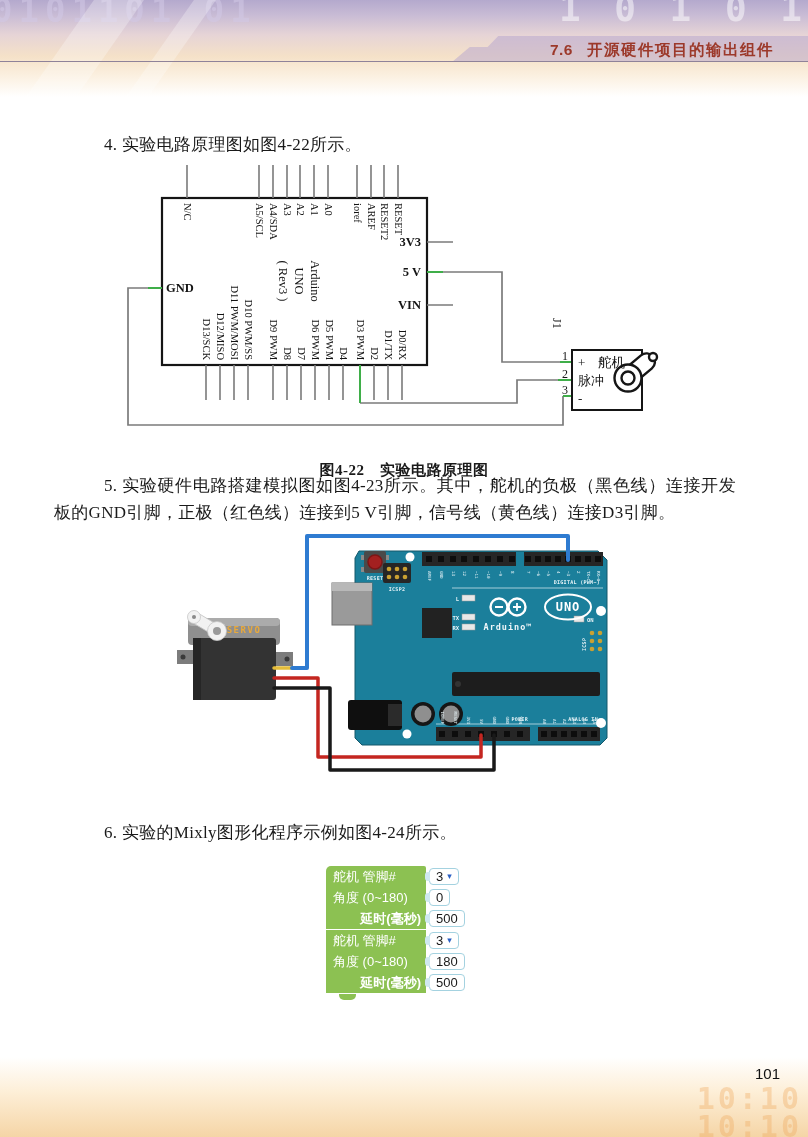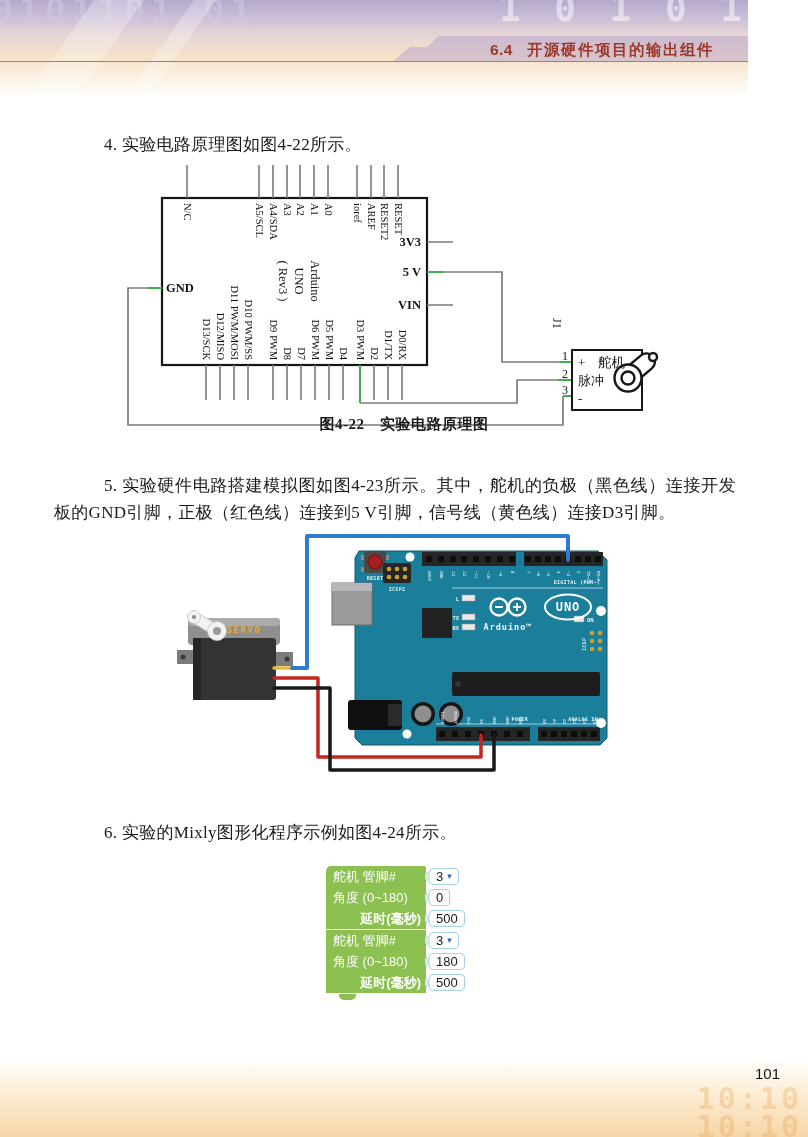--- a/index.html
+++ b/index.html
@@ -1,20 +1,20 @@
 <!DOCTYPE html>
 <html><head>
 <meta charset="utf-8">
 <style>
   html,body{margin:0;padding:0;background:#e9e9e9;}
   .page{position:relative;width:808px;height:1137px;margin:0 auto;background:#ffffff;overflow:hidden;
         font-family:"Liberation Serif","DejaVu Serif",serif;color:#1a1a1a;}
 
   
-  .page-header{position:absolute;left:0;top:0;width:748px;height:97px;overflow:hidden;
+  .page-header{position:absolute;left:0;top:0;width:808px;height:97px;overflow:hidden;
     background:linear-gradient(180deg,#b4a9cd 0%,#c9bcd5 16%,#e6d4d6 36%,#f5e1c8 58%,#fbf0e0 78%,#ffffff 100%);}
   .hdr-digits{position:absolute;font-family:"DejaVu Sans Mono",monospace;font-weight:bold;
     color:rgba(255,255,255,0.55);letter-spacing:6px;pointer-events:none;}
   .hdr-digits.left{left:-8px;top:-10px;font-size:34px;color:rgba(210,200,230,0.55);}
   .hdr-digits.right{right:0px;top:-12px;font-size:36px;color:rgba(255,255,255,0.5);}
   .hdr-streak{position:absolute;background:rgba(255,255,255,0.28);transform:skewX(-35deg);}
   .hdr-band{position:absolute;right:0;top:36px;width:356px;height:26px;background:rgba(178,161,206,0.48);
     clip-path:polygon(0 100%,5% 42%,10% 42%,13% 0,100% 0,100% 100%);}
   .hdr-line{position:absolute;left:0;top:61px;width:808px;height:1px;background:#8f8299;}
   .hdr-title{position:absolute;right:34px;top:40px;font-family:"Liberation Sans","DejaVu Sans",sans-serif;
@@ -73,21 +73,21 @@
 <div class="page">
 
   <div class="page-header">
     <span class="hdr-digits left">0101101 01</span>
     <span class="hdr-digits right">1 0 1 0 1</span>
     <div class="hdr-streak" style="left:60px;top:0;width:50px;height:97px;"></div>
     <div class="hdr-streak" style="left:160px;top:0;width:22px;height:97px;"></div>
     <div class="hdr-band"></div>
     <div class="hdr-line"></div>
     <div class="hdr-title">
-      <span class="num">6.4</span><span>开源硬件项目的输出组件</span>
+      <span class="num">7.6</span><span>开源硬件项目的输出组件</span>
     </div>
   </div>
 
   <div class="para" style="top:131px;">4. 实验电路原理图如图4-22所示。</div>
 
   <svg id="fig22" width="660" height="280" viewBox="0 0 660 280" style="position:absolute;left:55px;top:158px;">
 
     <rect x="107" y="40" width="265" height="167" fill="#ffffff" stroke="#151515" stroke-width="2.2"></rect>
 
     <path id="f22-stubs" fill="none" stroke="#7b7b7b" stroke-width="1.6" d="M132 40V7 M204 40V7 M218 40V7 M232 40V7 M245 40V7 M259 40V7 M273 40V7 M302 40V7 M316 40V7 M329 40V7 M343 40V7 M151 207V242 M165 207V242 M179 207V242 M193 207V242 M218 207V242 M232 207V242 M246 207V242 M260 207V242 M274 207V242 M288 207V242 M319 207V242 M333 207V242 M347 207V242 "></path>
@@ -152,21 +152,21 @@
         <text class="sch-chip" x="240" y="123" text-anchor="middle" transform="rotate(90 240 123)">UNO</text>
         <text class="sch-chip" x="224" y="123" text-anchor="middle" transform="rotate(90 224 123)">( Rev3 )</text>
         <text class="sch-num" x="513" y="202" text-anchor="end">1</text>
         <text class="sch-num" x="513" y="220" text-anchor="end">2</text>
         <text class="sch-num" x="513" y="236" text-anchor="end">3</text>
         <text class="sch-cjk" x="523" y="209" text-anchor="start">+</text>
         <text class="sch-cjk" x="523" y="227" text-anchor="start">脉冲</text>
         <text class="sch-cjk" x="523" y="245" text-anchor="start">-</text>
       </g>
   </svg>
-  <div class="fig-caption" style="top:415px;text-align:center;">图4-22　实验电路原理图</div>
+  <div class="fig-caption" style="top:461px;text-align:center;">图4-22　实验电路原理图</div>
 
   <div class="para" style="top:472px;">5. 实验硬件电路搭建模拟图如图4-23所示。其中，舵机的负极（黑色线）连接开发板的GND引脚，正极（红色线）连接到5 V引脚，信号线（黄色线）连接D3引脚。</div>
 
   <svg id="fig23" width="500" height="265" viewBox="0 0 500 265" style="position:absolute;left:170px;top:527px;">
 
     <polygon points="189,24 428,24 437,33 437,211 430,218 192,218 185,211 185,31" fill="#1b7f9b" stroke="#14586b" stroke-width="1"></polygon>
 
     <rect x="162" y="56" width="40" height="42" fill="#9a9a9a" stroke="#6f6f6f"></rect>
     <rect x="162" y="56" width="40" height="8" fill="#b8b8b8"></rect>
 

